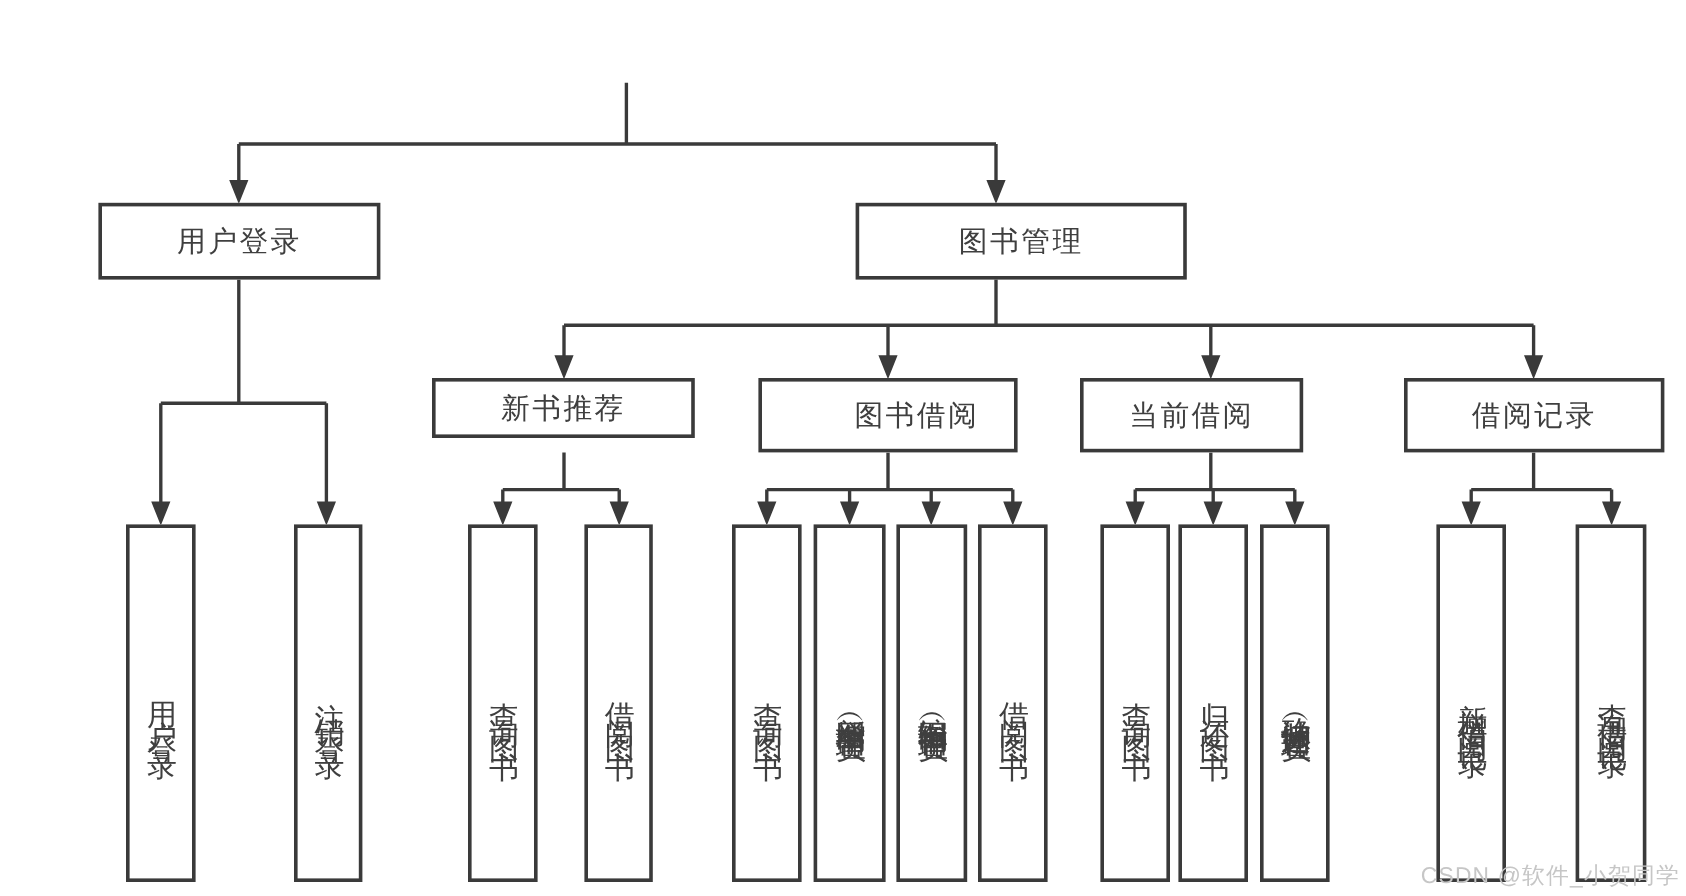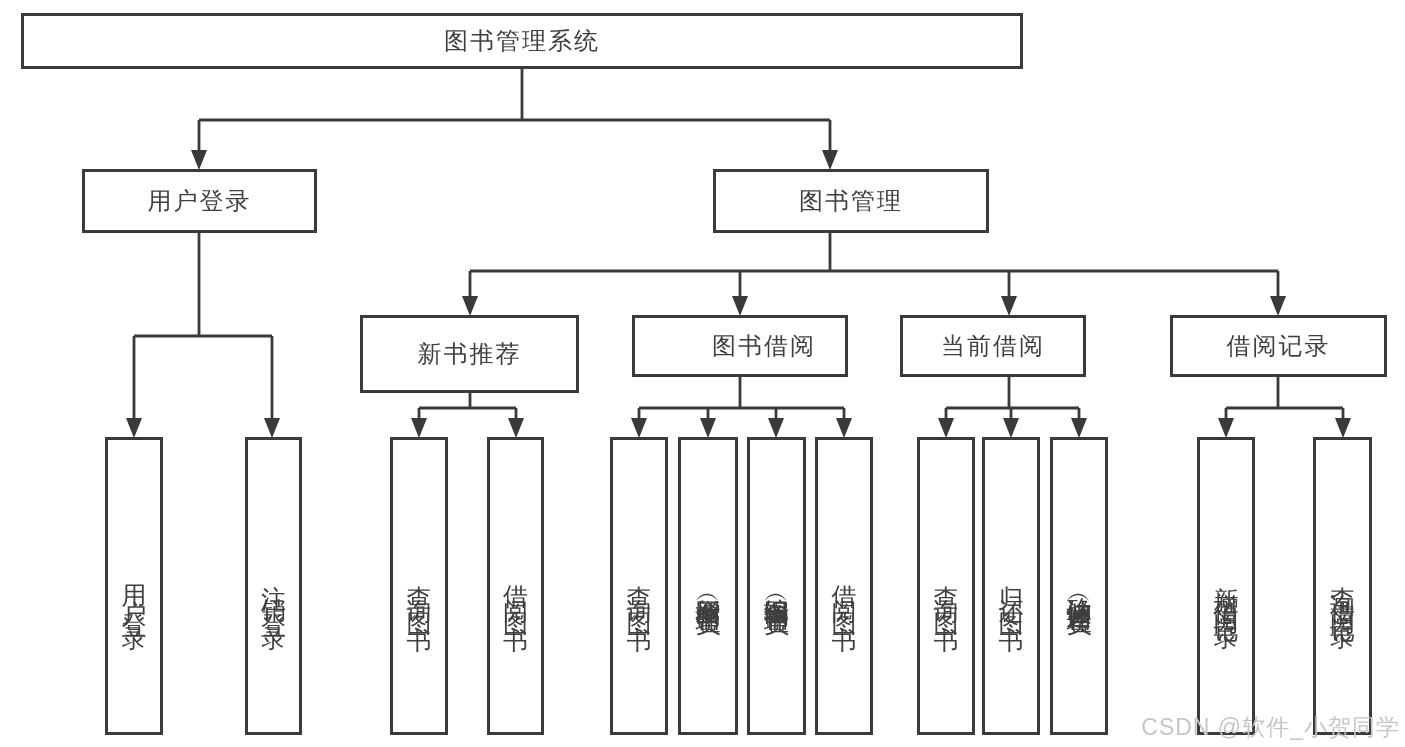--- a/index.html
+++ b/index.html
@@ -45,21 +45,21 @@
     line-height: 1;
     white-space: nowrap;
   }
   .leaf .len4 { letter-spacing: 14px; margin-bottom: -14px; }
   .leaf .len6 { letter-spacing: 8px;  margin-bottom: -8px; }
   .leaf .len9 { letter-spacing: 2px;  margin-bottom: -2px; }
   .watermark {
     position: absolute;
     right: 5px;
     bottom: 4px;
-    font-size: 23px;
+    font-size: 19px;
     letter-spacing: 1px;
     color: var(--watermark, #c6c6c6);
     z-index: 3;
     white-space: nowrap;
   }
 </style>
 </head>
 <body>
 
 <div class="stage">
@@ -82,32 +82,29 @@
              M1001 296 L1017 296 L1009 316 Z  M1270 296 L1286 296 L1278 316 Z
              M126 418 L142 418 L134 438 Z  M264 418 L280 418 L272 438 Z
              M411 418 L427 418 L419 438 Z  M508 418 L524 418 L516 438 Z
              M631 418 L647 418 L639 438 Z  M700 418 L716 418 L708 438 Z
              M768 418 L784 418 L776 438 Z  M836 418 L852 418 L844 438 Z
              M938 418 L954 418 L946 438 Z  M1003 418 L1019 418 L1011 438 Z
              M1071 418 L1087 418 L1079 438 Z  M1218 418 L1234 418 L1226 438 Z
              M1335 418 L1351 418 L1343 438 Z"></path>
   </svg>
 
-  <div class="box" style="left:21px; top:13px; width:1002px; height:56px;">
-    <span class="hlabel">图书管理系统</span>
-  </div>
 
   <div class="box" style="left:82px; top:169px; width:235px; height:64px;">
     <span class="hlabel">用户登录</span>
   </div>
   <div class="box" style="left:713px; top:169px; width:276px; height:64px;">
     <span class="hlabel">图书管理</span>
   </div>
 
-  <div class="box" style="left:360px; top:315px; width:219px; height:78px;">
+  <div class="box" style="left:360px; top:315px; width:219px; height:50px;">
     <span class="hlabel">新书推荐</span>
   </div>
   <div class="box" style="left:632px; top:315px; width:216px; height:62px;padding-left:48px;">
     <span class="hlabel">图书借阅</span>
   </div>
   <div class="box" style="left:900px; top:315px; width:186px; height:62px;">
     <span class="hlabel">当前借阅</span>
   </div>
   <div class="box" style="left:1170px; top:315px; width:217px; height:62px;">
     <span class="hlabel">借阅记录</span>

